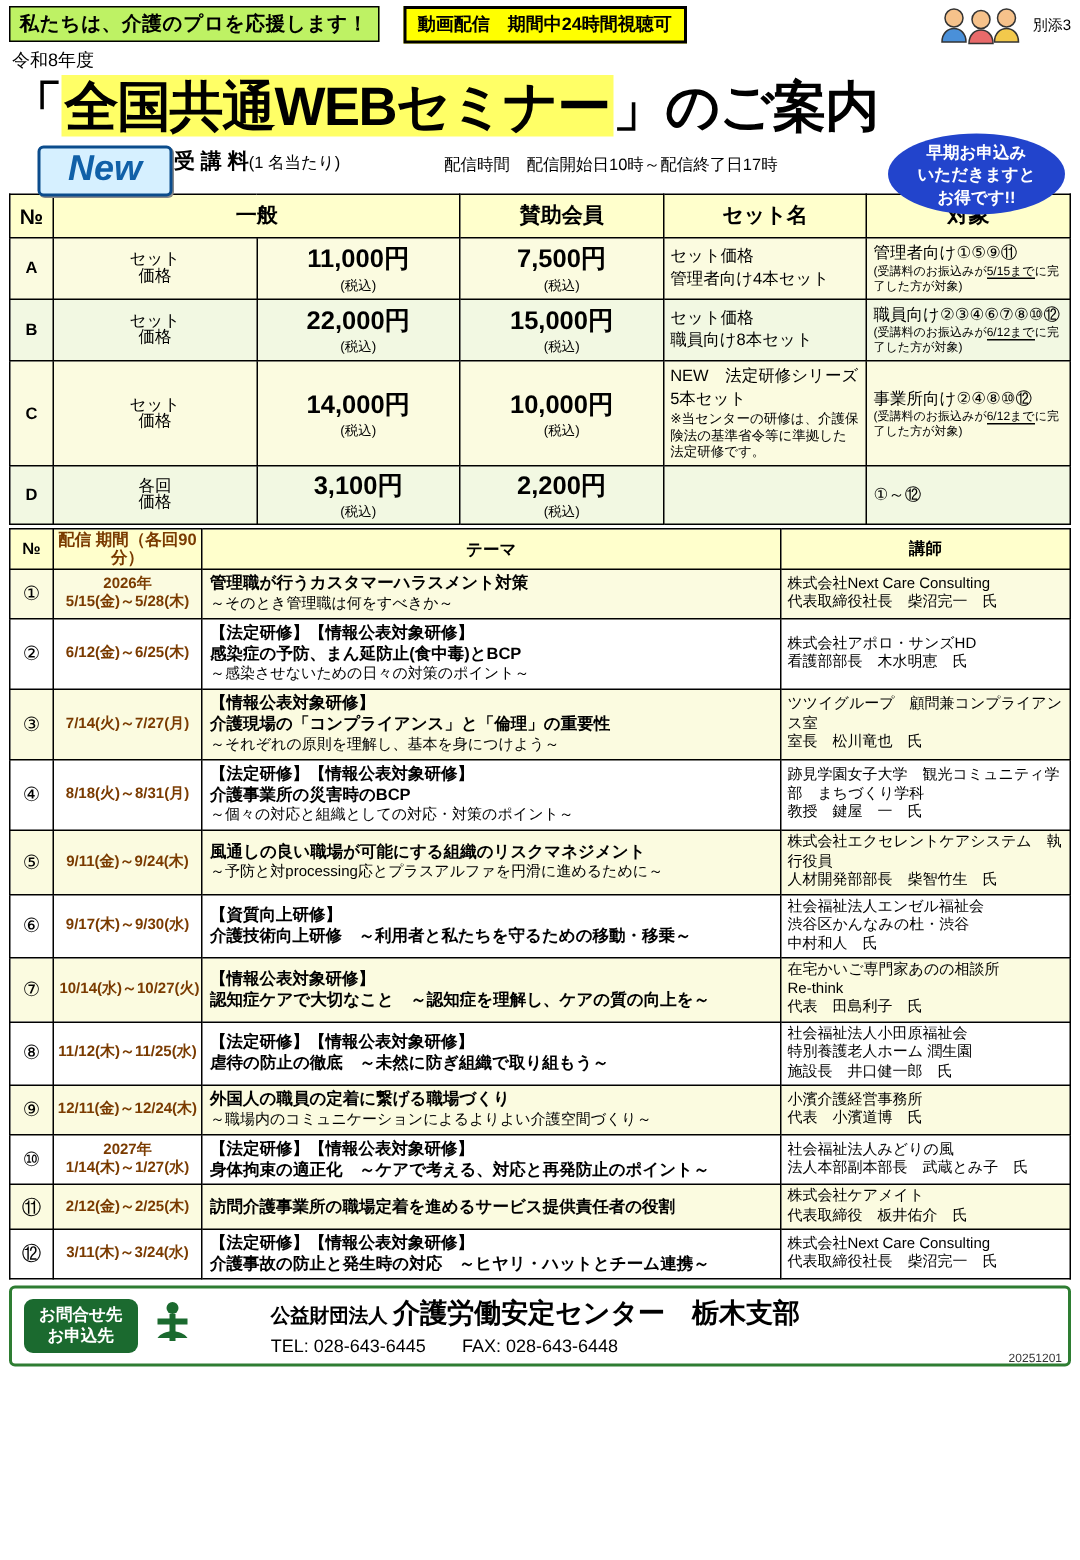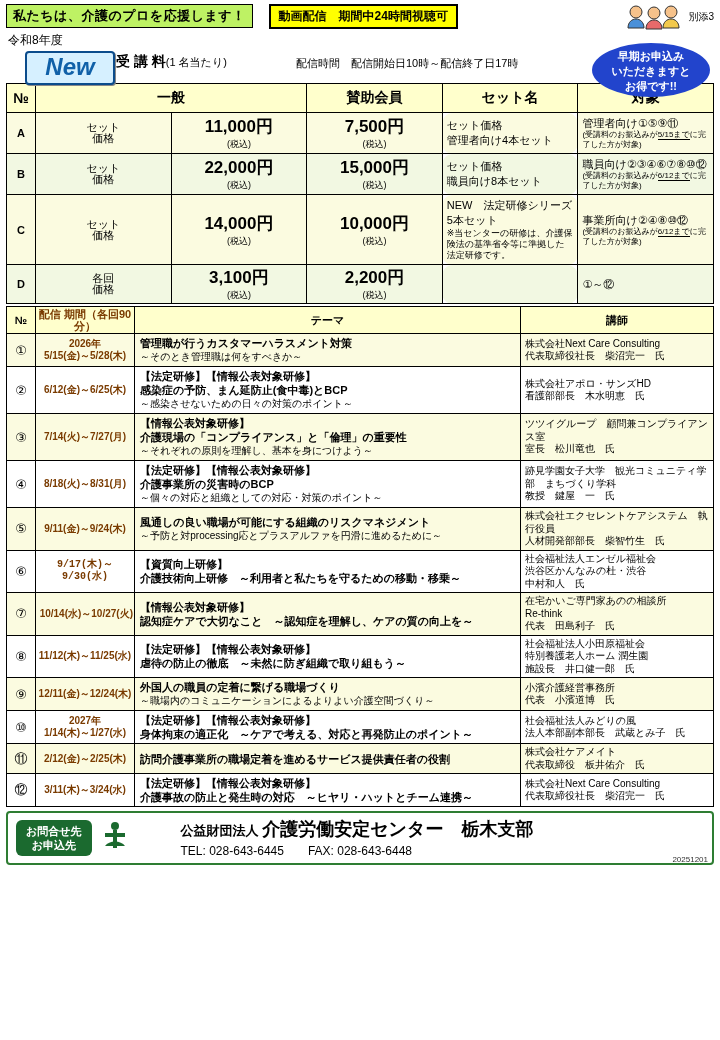--- a/index.html
+++ b/index.html
@@ -68,21 +68,21 @@
   .price td{border:1px solid #000;vertical-align:middle;font-size:11px;}
   .rowA{background:#fbfbe0;}
   .rowB{background:#f2f8e2;}
   .rowC{background:#fbfbe0;}
   .rowD{background:#f2f8e2;}
   .colno{width:26px;text-align:center;font-size:16px;font-weight:bold;}
   .celltype{width:44px;text-align:center;font-size:9px;line-height:11px;}
   .money{width:108px;text-align:center;}
   .money .m{font-size:17px;font-weight:bold;}
   .money .tax{font-size:9px;}
-  .setname{width:200px;padding:3px 4px;font-size:12px;line-height:15px;border-radius:11px;}
+  .setname{width:200px;padding:3px 4px;font-size:12px;line-height:15px;}
   .setname .note{font-size:9px;line-height:11px;}
   .target{padding:3px 4px;font-size:11px;line-height:14px;}
   .target .sub{font-size:8px;line-height:10px;}
   .target .u{border-bottom:1px solid #000;}
 
   
   .sched{width:708px;table-layout:fixed;margin-top:2px;}
   .sched th{
     background:#ffffcc;border:1px solid #000;font-size:11px;font-weight:bold;height:18px;
   }
@@ -128,20 +128,23 @@
         <path d="M22 25c0-6 4-9 8-9s8 3 8 9z" fill="#e86a6a" stroke="#333"></path>
         <circle cx="47" cy="8" r="6" fill="#f6c28b" stroke="#333"></circle>
         <path d="M39 24c0-6 4-9 8-9s8 3 8 9z" fill="#f2c94c" stroke="#333"></path>
       </svg>
     </div>
     <div class="bessi">別添3</div>
   </div>
 
   <div class="year">令和8年度</div>
 
+  <div class="titlewrap">
+    <div class="title"><span>「</span><span class="hl">全国共通WEBセミナー</span><span>」のご案内</span></div>
+  </div>
 
   <div class="subrow">
     <div class="newbadge">New</div>
     <div class="fee"><span>受 講 料</span><span class="small">(1 名当たり)</span></div>
     <div class="times">配信時間　配信開始日10時～配信終了日17時</div>
     <div class="bubble" style="white-space:pre-line;">早期お申込み
 いただきますと
 お得です!!</div>
   </div>
 
@@ -296,21 +299,21 @@
       <td class="c-date" style="white-space:pre-line;">9/11(金)～9/24(木)</td>
       <td class="c-theme">
             <div style="white-space:pre-line;">風通しの良い職場が可能にする組織のリスクマネジメント</div>
             <div class="sub">～予防と対processing応とプラスアルファを円滑に進めるために～</div>
           </td>
       <td class="c-lect" style="white-space:pre-line;">株式会社エクセレントケアシステム　執行役員
 人材開発部部長　柴智竹生　氏</td>
     </tr>
     <tr class="even">
       <td class="c-no">⑥</td>
-      <td class="c-date" style="white-space:pre-line;font-family:Liberation Mono, monospace;">9/17(木)～9/30(水)</td>
+      <td class="c-date" style="white-space:pre-line;">9/17(木)～9/30(水)</td>
       <td class="c-theme">
             <div style="white-space:pre-line;">【資質向上研修】
 介護技術向上研修　～利用者と私たちを守るための移動・移乗～</div>
             <div class="sub"></div>
           </td>
       <td class="c-lect" style="white-space:pre-line;">社会福祉法人エンゼル福祉会
 渋谷区かんなみの杜・渋谷
 中村和人　氏</td>
     </tr>
     <tr class="odd">

